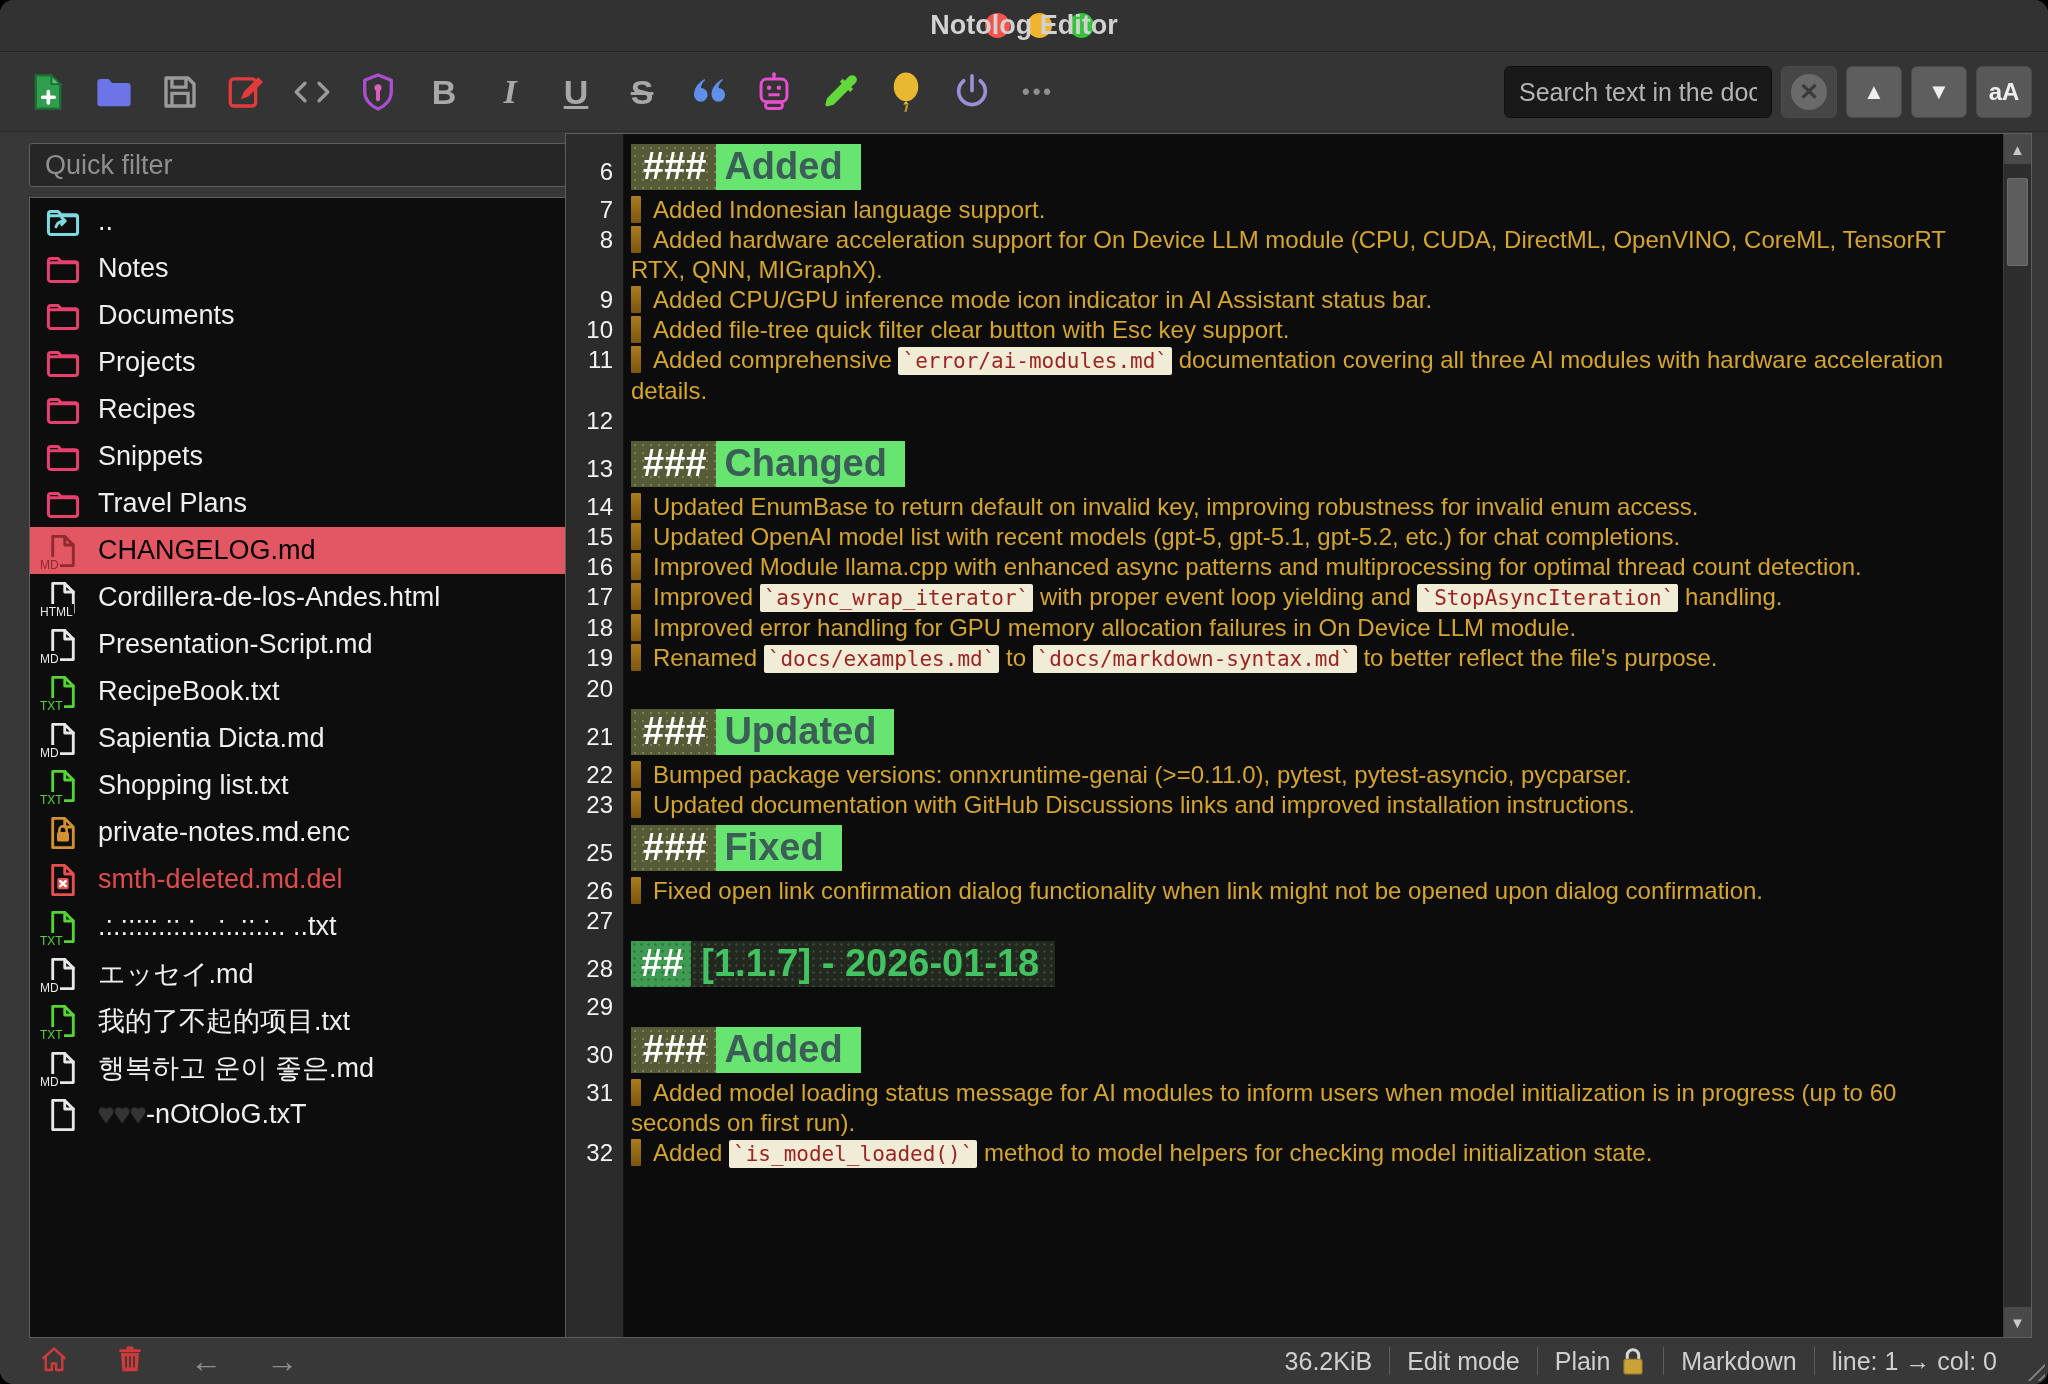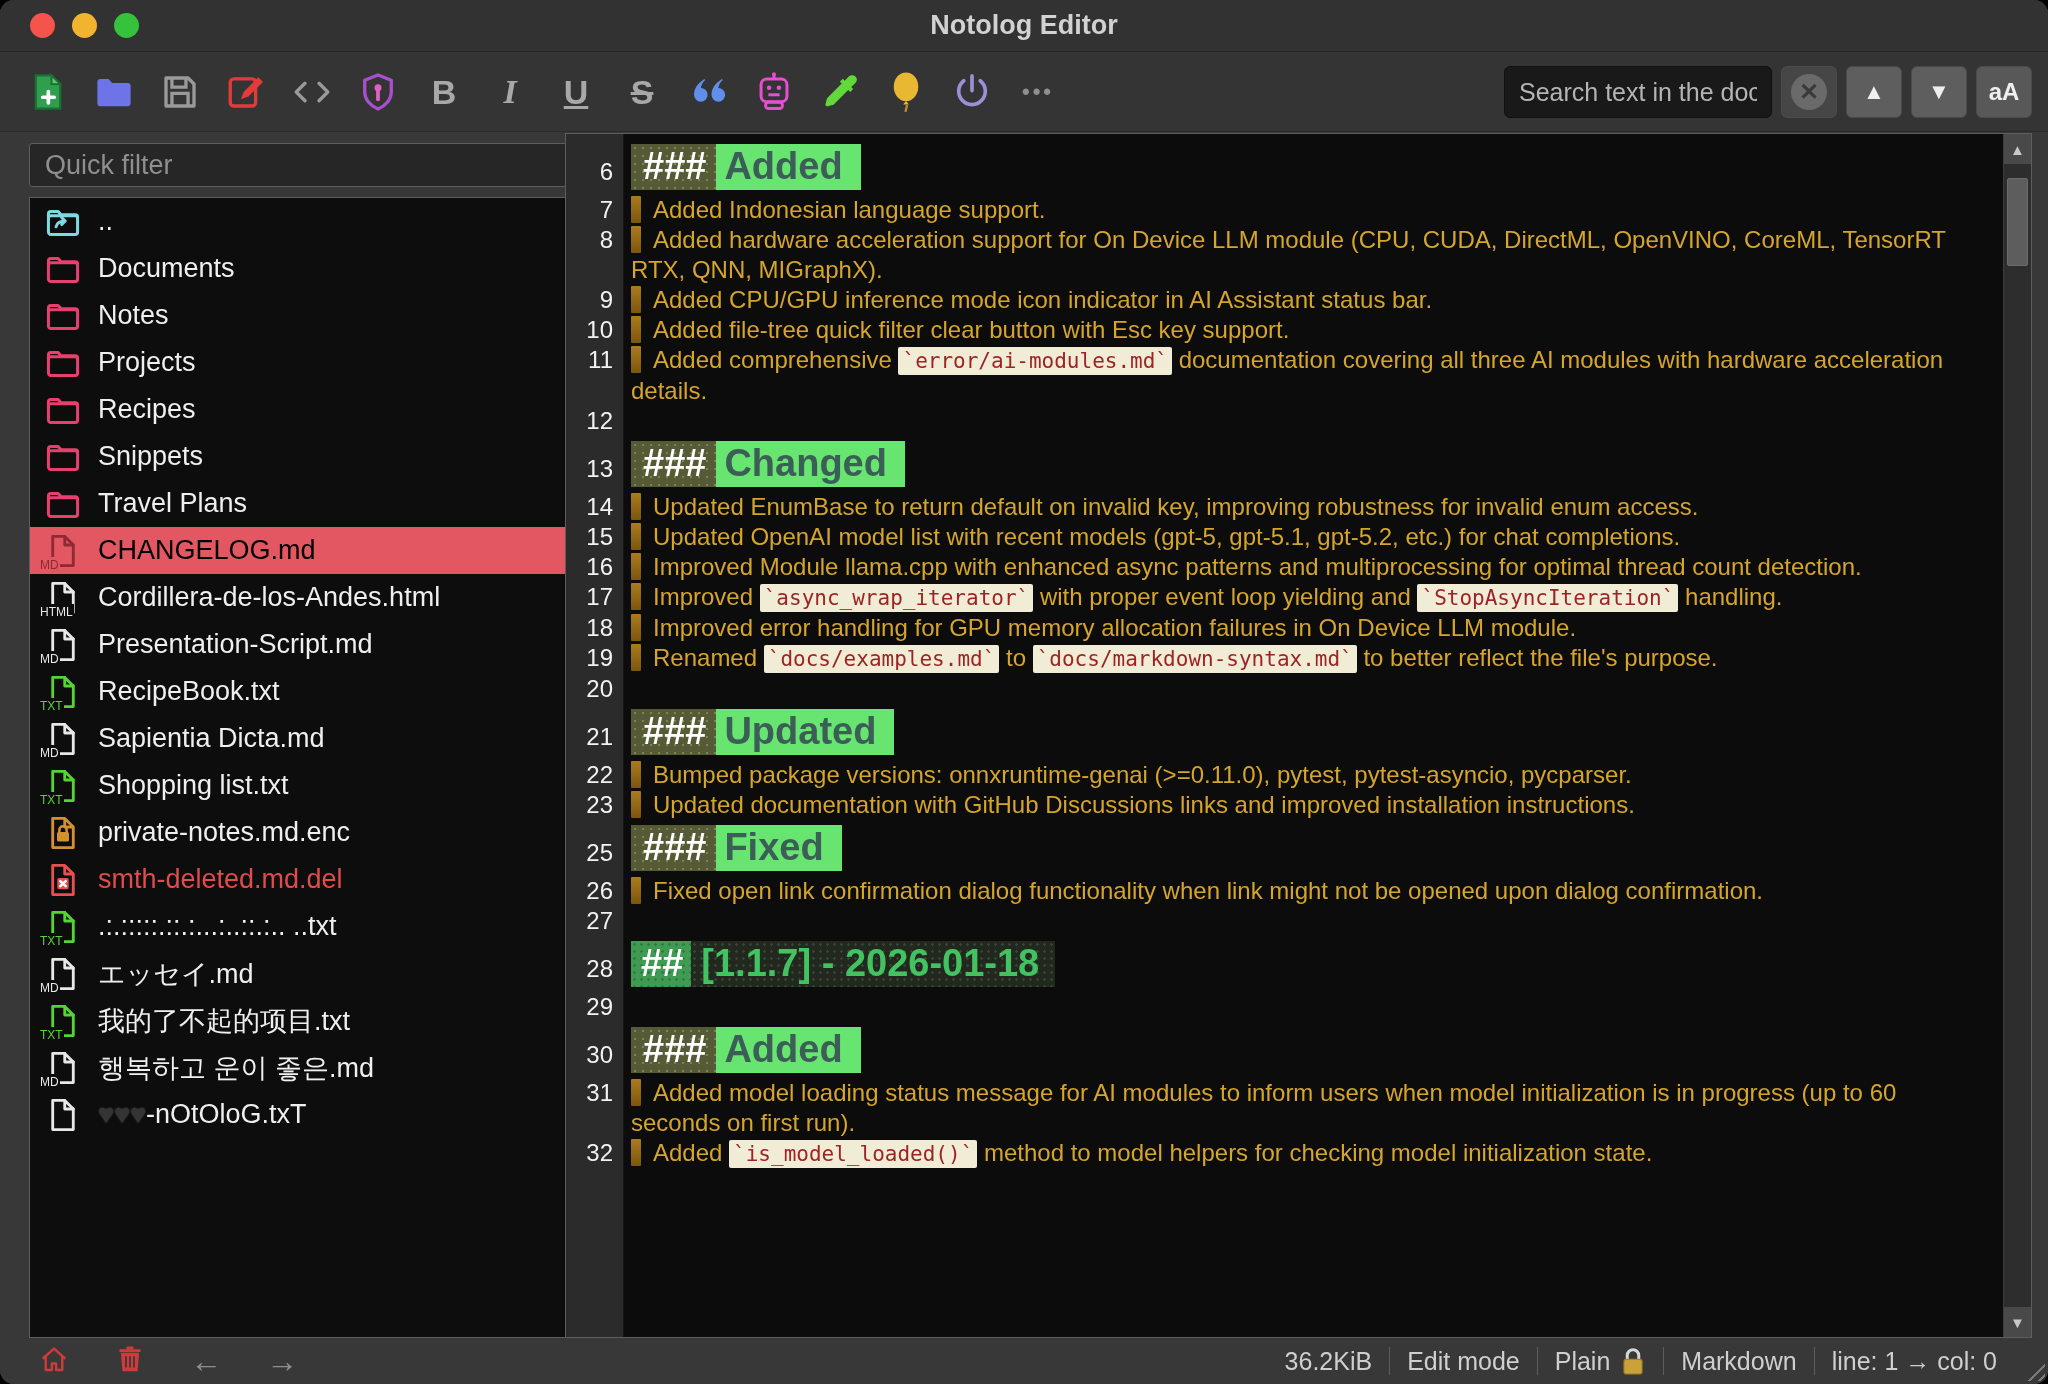--- a/index.html
+++ b/index.html
@@ -1,21 +1,21 @@
 <!DOCTYPE html>
 <html><head>
 <meta charset="utf-8">
 <style>
   * { margin:0; padding:0; box-sizing:border-box; }
   html,body { background:#000; }
   body { font-family:"Liberation Sans", sans-serif; }
   .window { position:relative; width:2048px; height:1384px; background:#383838; border-radius:14px; overflow:hidden; }
 
   
-  .titlebar { position:absolute; top:0; left:0; right:0; height:52px; background:#323232; border-bottom:1px solid #252525; display:flex; align-items:center; }
+  .titlebar { position:absolute; top:0; left:0; right:0; height:52px; background:#323232; border-bottom:1px solid #252525; display:flex; align-items:center;justify-content:center; }
   .lights { display:flex; gap:17px; padding-left:30px; }
   .light { width:25px; height:25px; border-radius:50%; }
   .light.red { background:#f5544c; }
   .light.yellow { background:#f0b42e; }
   .light.green { background:#35c33c; }
   .title { position:absolute; left:0; right:0; text-align:center; color:#d2d2d2; font-size:27px; font-weight:bold; }
 
   
   .toolbar { position:absolute; top:53px; left:0; right:0; height:79px; background:#343434; border-bottom:1px solid #2a2a2a; display:flex; align-items:center; padding:0 16px 0 22px; }
   .ticons { display:flex; align-items:center; gap:14px; }
@@ -223,30 +223,30 @@
           </span>
           <span class="lbl">..</span>
         </div>
         <div class="trow">
           <span class="fico">
             <svg viewBox="0 0 24 24" fill="none" stroke="#e8406e" stroke-width="1.9" stroke-linejoin="round" stroke-linecap="round">
               <path d="M2.8 7 c0-.9.7-1.6 1.5-1.6 h4.6 l1.9 2.1 h8.9 c.9 0 1.5.7 1.5 1.6 v9.2 c0 .9-.6 1.6-1.5 1.6 H4.3 c-.8 0-1.5-.7-1.5-1.6 Z"></path>
               <path d="M2.8 9.6 c0-.9.7-1.6 1.5-1.6 h15.4 c.9 0 1.5.7 1.5 1.6"></path>
             </svg>
           </span>
+          <span class="lbl">Notes</span>
+        </div>
+        <div class="trow">
+          <span class="fico">
+            <svg viewBox="0 0 24 24" fill="none" stroke="#e8406e" stroke-width="1.9" stroke-linejoin="round" stroke-linecap="round">
+              <path d="M2.8 7 c0-.9.7-1.6 1.5-1.6 h4.6 l1.9 2.1 h8.9 c.9 0 1.5.7 1.5 1.6 v9.2 c0 .9-.6 1.6-1.5 1.6 H4.3 c-.8 0-1.5-.7-1.5-1.6 Z"></path>
+              <path d="M2.8 9.6 c0-.9.7-1.6 1.5-1.6 h15.4 c.9 0 1.5.7 1.5 1.6"></path>
+            </svg>
+          </span>
           <span class="lbl">Documents</span>
-        </div>
-        <div class="trow">
-          <span class="fico">
-            <svg viewBox="0 0 24 24" fill="none" stroke="#e8406e" stroke-width="1.9" stroke-linejoin="round" stroke-linecap="round">
-              <path d="M2.8 7 c0-.9.7-1.6 1.5-1.6 h4.6 l1.9 2.1 h8.9 c.9 0 1.5.7 1.5 1.6 v9.2 c0 .9-.6 1.6-1.5 1.6 H4.3 c-.8 0-1.5-.7-1.5-1.6 Z"></path>
-              <path d="M2.8 9.6 c0-.9.7-1.6 1.5-1.6 h15.4 c.9 0 1.5.7 1.5 1.6"></path>
-            </svg>
-          </span>
-          <span class="lbl">Notes</span>
         </div>
         <div class="trow">
           <span class="fico">
             <svg viewBox="0 0 24 24" fill="none" stroke="#e8406e" stroke-width="1.9" stroke-linejoin="round" stroke-linecap="round">
               <path d="M2.8 7 c0-.9.7-1.6 1.5-1.6 h4.6 l1.9 2.1 h8.9 c.9 0 1.5.7 1.5 1.6 v9.2 c0 .9-.6 1.6-1.5 1.6 H4.3 c-.8 0-1.5-.7-1.5-1.6 Z"></path>
               <path d="M2.8 9.6 c0-.9.7-1.6 1.5-1.6 h15.4 c.9 0 1.5.7 1.5 1.6"></path>
             </svg>
           </span>
           <span class="lbl">Projects</span>
         </div>

